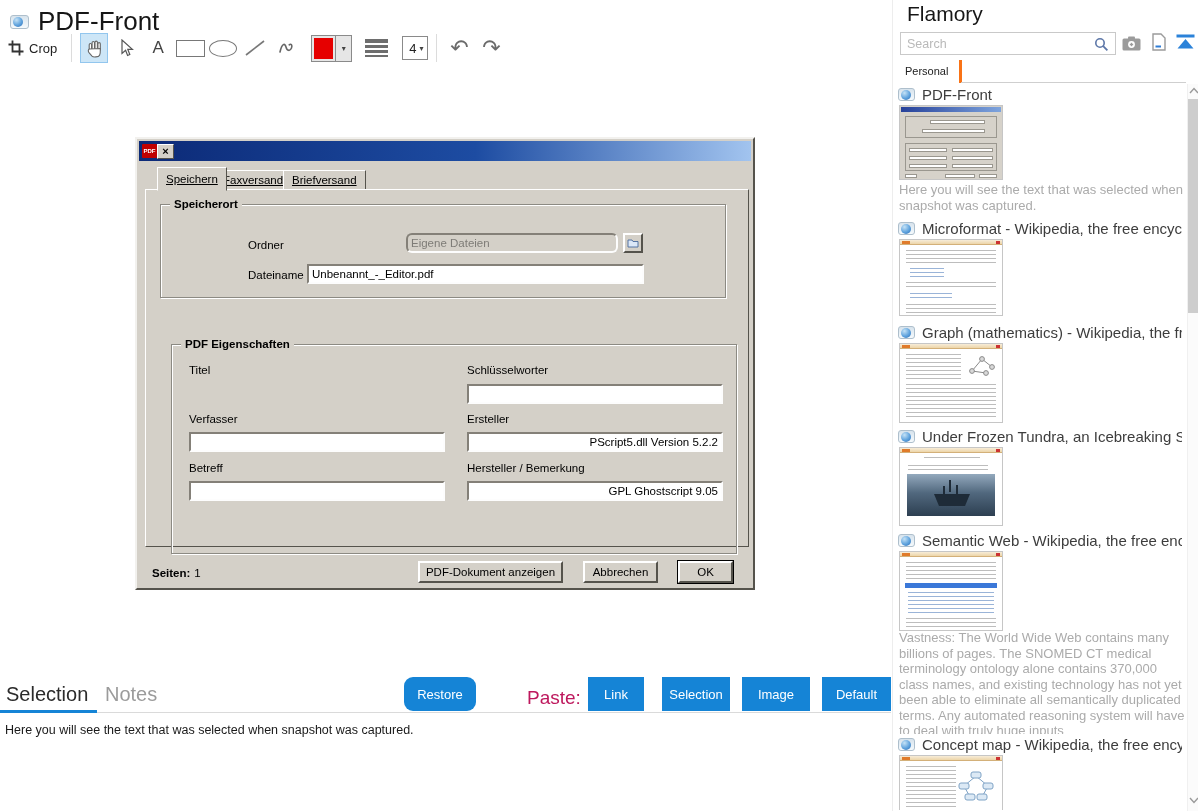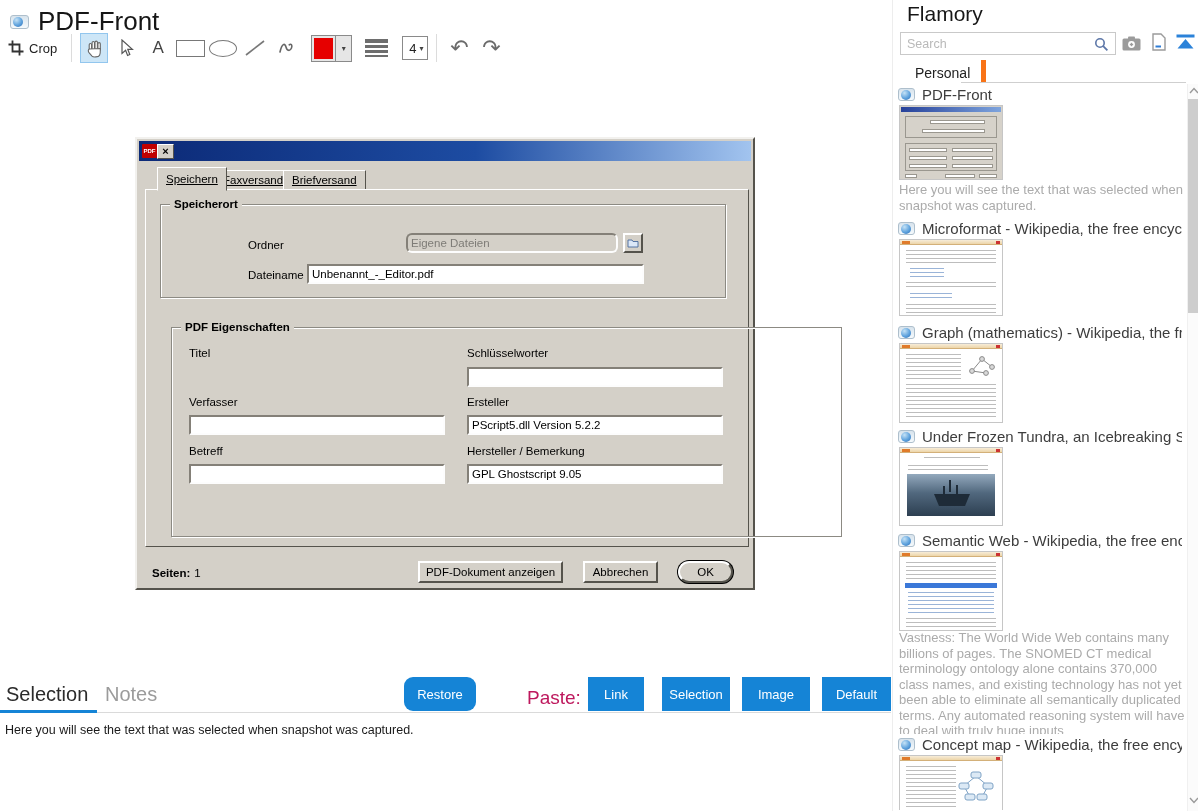--- a/index.html
+++ b/index.html
@@ -58,21 +58,21 @@
   .lbl { position:absolute; }
   .field { position:absolute; height:20px; background:#fff; border:2px solid;
     border-color:#848078 #fdfdfd #fdfdfd #848078; font-size:11.5px; padding:2px 3px;
     font-family:"Liberation Sans", sans-serif; white-space:nowrap; overflow:hidden; }
   .field.disabled { background:#d4d0c8; color:#7e7c77;border-radius:6px; }
   .browse { position:absolute; width:20px; height:20px; background:#d4d0c8; border:2px solid;
     border-color:#fff #55534c #55534c #fff; display:flex; align-items:center; justify-content:center; }
   .wbtn { position:absolute; height:22px; background:#d4d0c8; border:2px solid;
     border-color:#fff #55534c #55534c #fff; font-size:11.5px; color:#000;
     font-family:"Liberation Sans", sans-serif; }
-  .wbtn.default { box-shadow:0 0 0 1px #000;border-radius:11px; }
+  .wbtn.default { box-shadow:0 0 0 1px #000; }
   .seiten { position:absolute; left:15px; top:428px; font-size:11.5px; }
   .seiten b { margin-right:4px; }
 
   
   .bb-line { position:absolute; left:0; top:712px; width:891px; height:1px; background:#dadada; }
   .bb-tab { position:absolute; top:683px; font-size:20px; }
   .bb-tab.active { color:#2b2b2b; }
   .bb-tab.inactive { color:#9b9b9b; }
   .bb-underline { position:absolute; left:0; top:710px; width:97px; height:3px; background:#1584d6; }
   .blue-btn { position:absolute; top:677px; height:34px; background:#1584d6; color:#fff;
@@ -82,22 +82,22 @@
 
   
   .sidebar { position:absolute; left:892px; top:0; width:306px; height:811px; background:#fff;
     border-left:1px solid #ededed; }
   .sb-title { position:absolute; left:14px; top:2px; font-size:21px; color:#161616; }
   .sb-search { position:absolute; left:7px; top:32px; width:216px; height:23px; border:1px solid #c9c9c9;
     font-size:12.5px; padding:0 24px 0 6px; color:#444; font-family:"Liberation Sans", sans-serif; }
   .sb-search::placeholder { color:#b9b9b9; }
   .sb-mag { position:absolute; left:201px; top:37px; }
   .sb-ico { position:absolute; top:36px; }
-  .sb-tab { position:absolute; left:11px; top:60px; height:23px; padding:5px 11px 0; font-size:14px;
-    color:#222; border-right:5px solid #f97316; }
+  .sb-tab { position:absolute; left:1px; top:60px; height:23px; padding:5px 11px 0; font-size:11px;
+    color:#222; border-right:3px solid #f97316; }
   .sb-tabline { position:absolute; left:68px; top:82px; width:225px; height:1px; background:#cfcfcf; }
   .item { position:absolute; left:5px; display:flex; align-items:center; gap:7px; width:284px; }
   .item-title { font-size:15px; color:#3d3d3d; white-space:nowrap; overflow:hidden; width:262px; }
   .win-icon.small { width:17px; height:13px; }
   .thumb { position:absolute; left:6px; width:104px; background:#fff; border:1px solid #c6c6c6; overflow:hidden; }
   .item-snippet { position:absolute; left:6px; width:288px; font-size:13px; line-height:15.5px;
     color:#ababab; overflow:hidden; }
   .t-chrome { position:absolute; left:0; top:0; right:0; height:5px;
     background:linear-gradient(#f7ecd8,#edd5a8); border-bottom:1px solid #d3b079; }
   .t-chrome::before { content:""; position:absolute; left:2px; top:1px; width:8px; height:3px; background:#e07b2a; }
@@ -214,21 +214,21 @@
         <div class="field disabled" style="left:245px; top:28px; width:212px;"><span>Eigene Dateien</span></div>
         <div class="browse" style="left:462px; top:28px;">
           <svg width="12" height="10" viewBox="0 0 12 10">
               <path d="M1 2 h4 l1 1.5 h5 v5.5 h-10 z" fill="#dbe7f7" stroke="#47699c" stroke-width="0.9"></path>
             </svg>
         </div>
         <span class="lbl" style="left:87px; top:64px;">Dateiname</span>
         <input class="field" style="left: 146px; top: 59px; width: 337px;" value="Unbenannt_-_Editor.pdf">
       </div>
 
-      <div class="group" style="left:25px; top:137px; width:671px; height:210px;">
+      <div class="group" style="left:25px; top:154px; width:566px; height:210px;text-align:right;">
         <span class="legend">PDF Eigenschaften</span>
 
         <span class="lbl" style="left:17px; top:19px;">Titel</span>
         <span class="lbl" style="left:295px; top:19px;">Schlüsselworter</span>
         <div class="field" style="left:295px; top:39px; width:256px;"><span></span></div>
 
         <span class="lbl" style="left:17px; top:68px;">Verfasser</span>
         <div class="field" style="left:17px; top:87px; width:256px;"><span></span></div>
         <span class="lbl" style="left:295px; top:68px;">Ersteller</span>
         <div class="field" style="left:295px; top:87px; width:256px;"><span>PScript5.dll Version 5.2.2</span></div>

